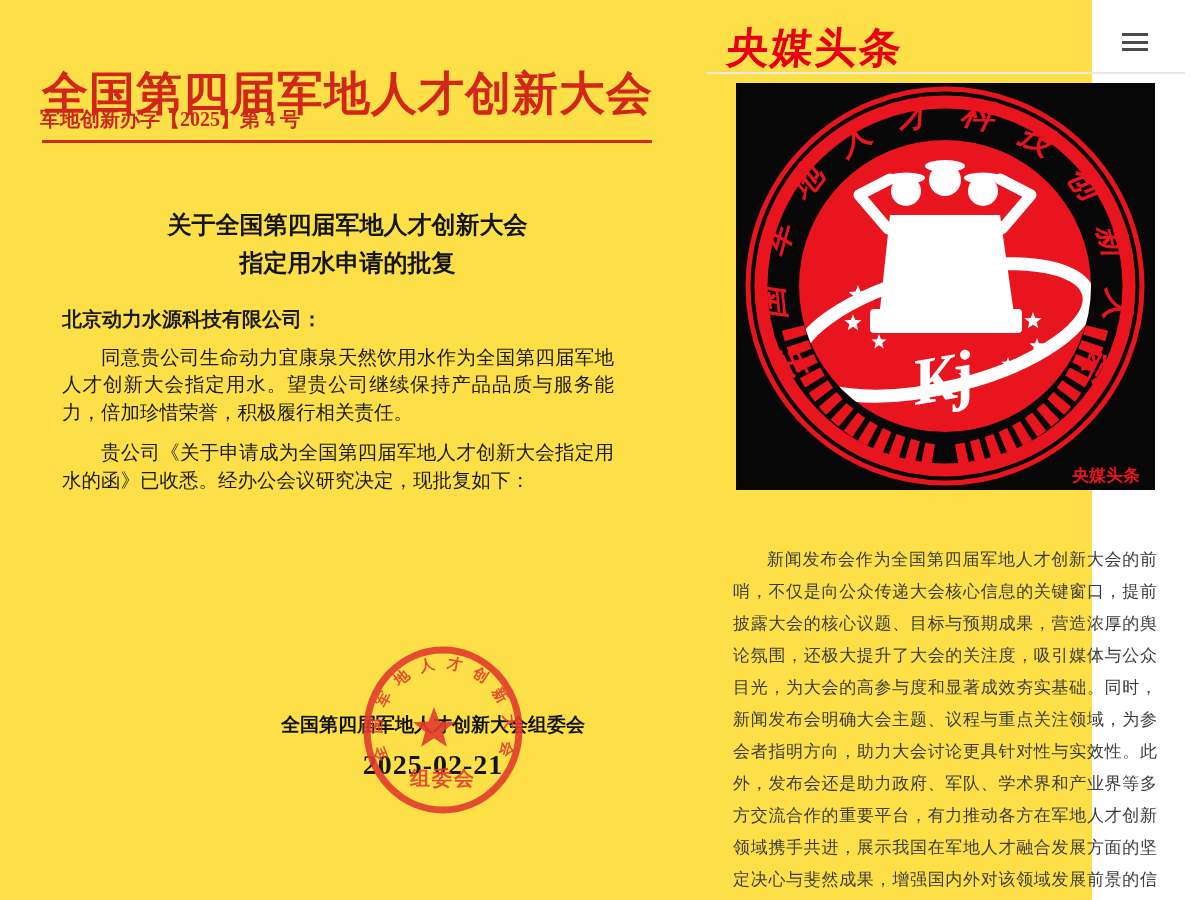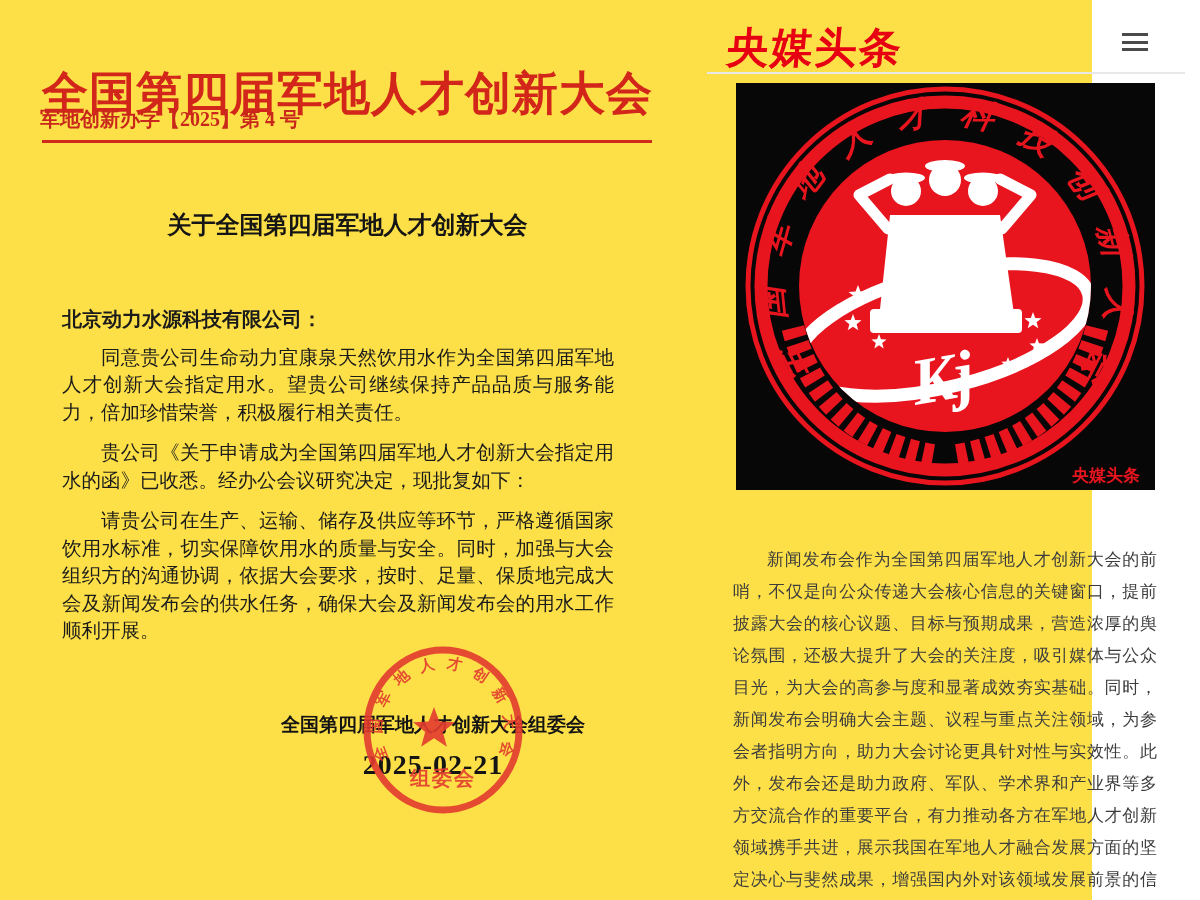--- a/index.html
+++ b/index.html
@@ -44,27 +44,27 @@
 
 <div class="canvas">
 
   <section class="doc">
     <h1 class="doc-title">全国第四届军地人才创新大会</h1>
     <div class="doc-no">军地创新办字【2025】第 4 号</div>
     <div class="red-rule"></div>
 
     <h2 class="letter-title">
       <span>关于全国第四届军地人才创新大会</span><br>
+      <span>指定用水申请的批复</span>
     </h2>
 
     <div class="doc-body">
       <div class="recipient">北京动力水源科技有限公司：</div>
       <p>同意贵公司生命动力宜康泉天然饮用水作为全国第四届军地人才创新大会指定用水。望贵公司继续保持产品品质与服务能力，倍加珍惜荣誉，积极履行相关责任。</p>
       <p>贵公司《关于申请成为全国第四届军地人才创新大会指定用水的函》已收悉。经办公会议研究决定，现批复如下：</p>
-      <p>请贵公司在生产、运输、储存及供应等环节，严格遵循国家饮用水标准，切实保障饮用水的质量与安全。同时，加强与大会组织方的沟通协调，依据大会要求，按时、足量、保质地完成大会及新闻发布会的供水任务，确保大会及新闻发布会的用水工作顺利开展。</p>
     </div>
 
     <div class="sig-org">全国第四届军地人才创新大会组委会</div>
     <div class="sig-date">2025-02-21</div>
 
     <svg class="seal" viewBox="0 0 172 178">
       <ellipse cx="86" cy="88" rx="76" ry="80" fill="none" stroke="#e23b2e" stroke-width="7"></ellipse>
       <defs>
         <path id="sealArc" d="M 35.2 123.6 A 62 62 0 1 1 136.8 123.6" fill="none"></path>
       </defs>

